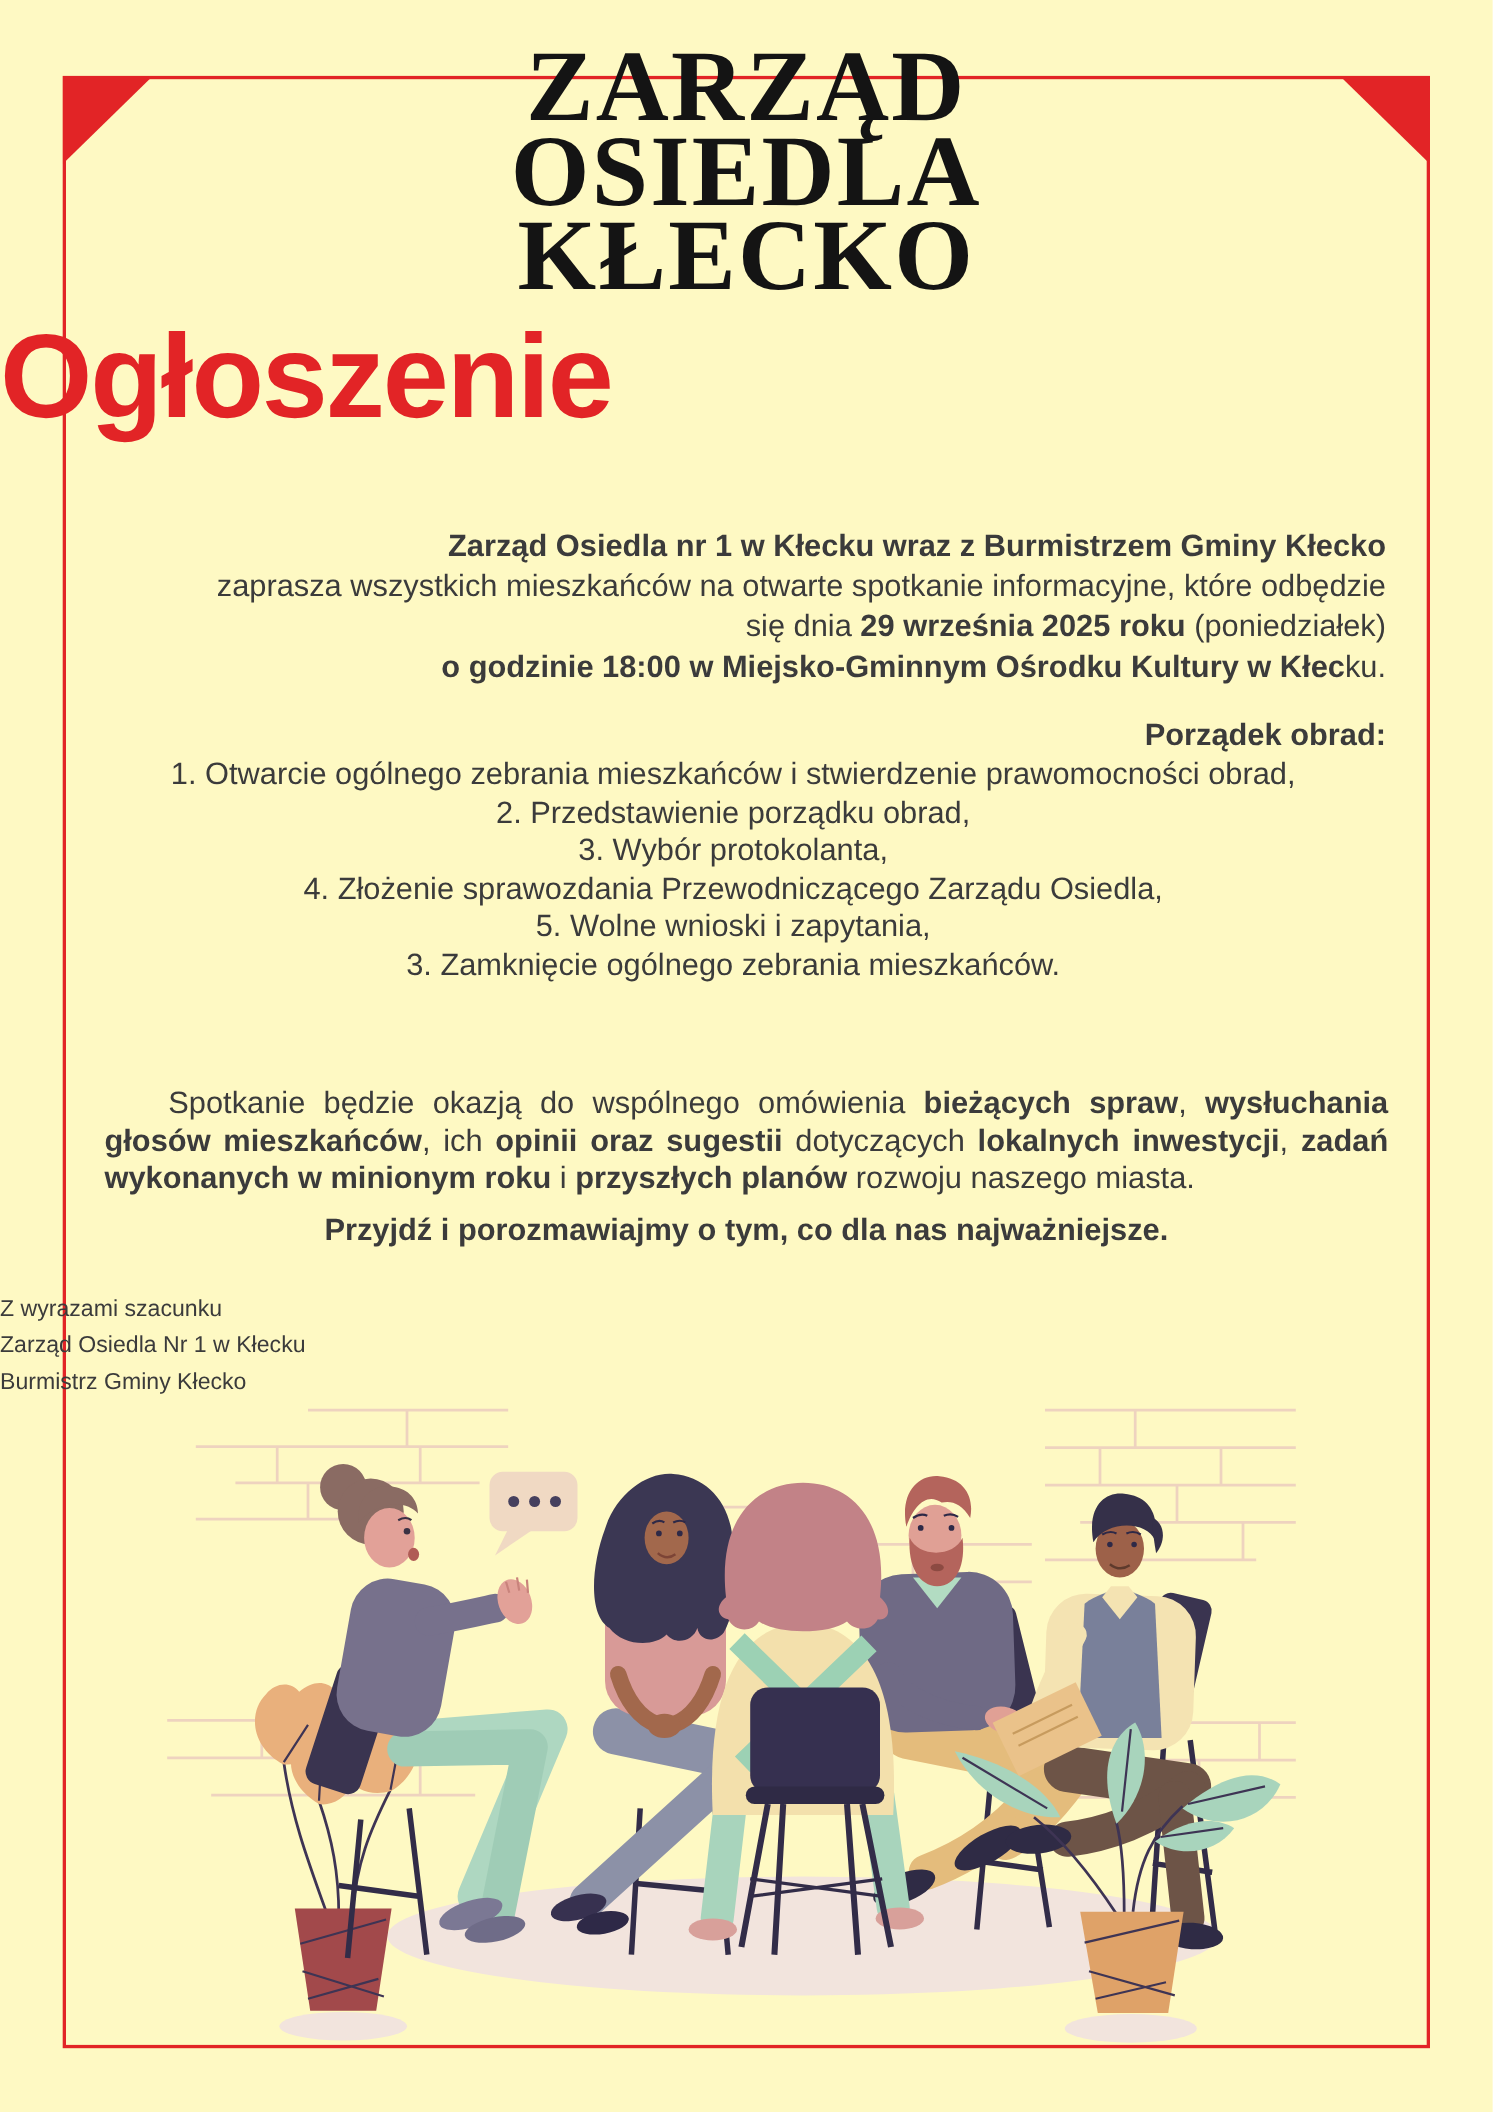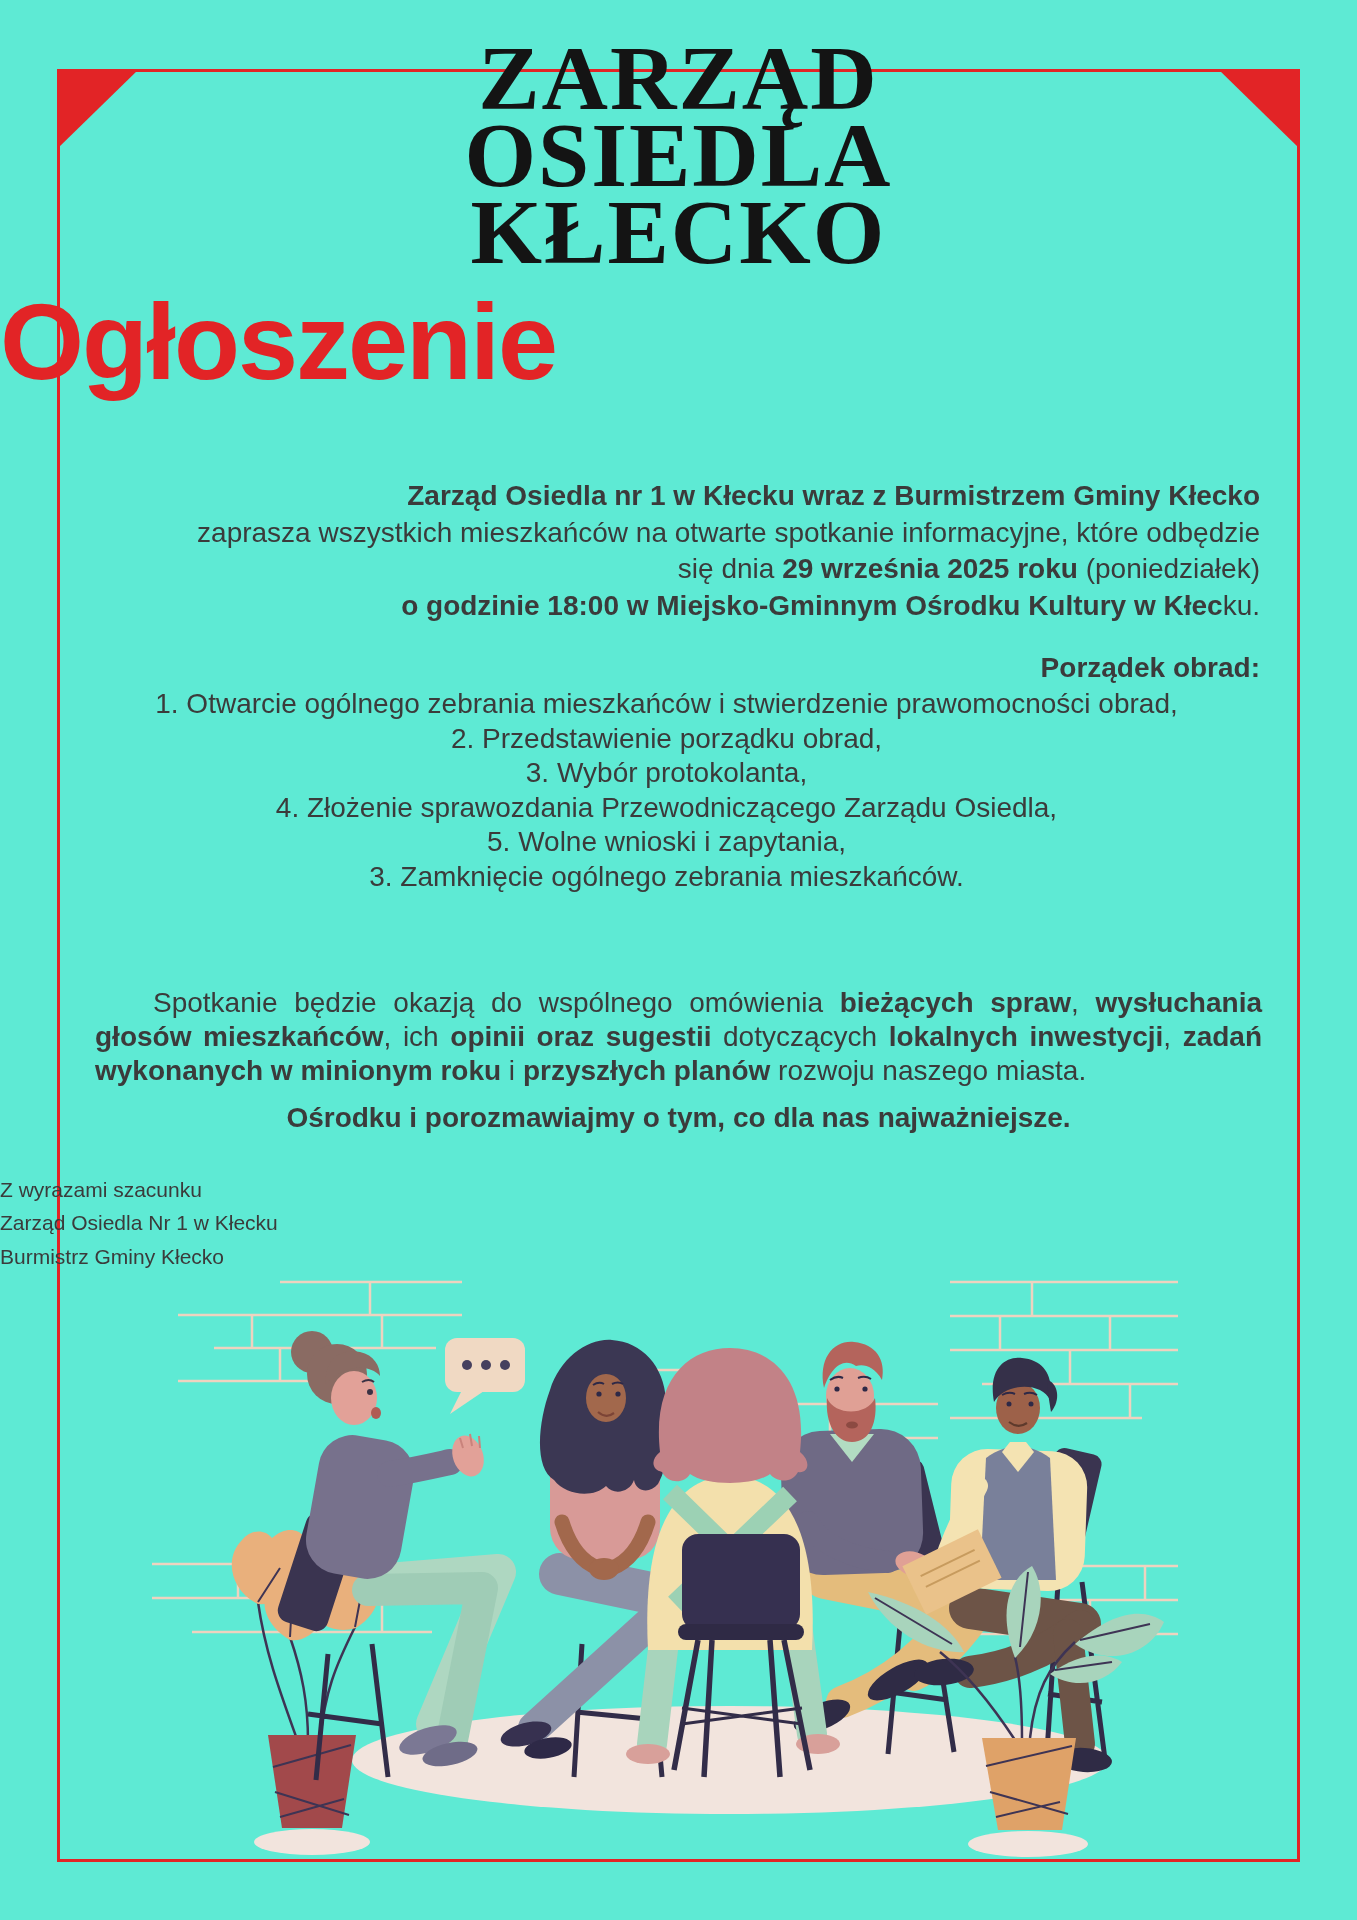--- a/index.html
+++ b/index.html
@@ -1,17 +1,17 @@
 <!DOCTYPE html>
 <html style="--accent: #e22426; --text: #3b3b3b; --logo: #141414;"><head>
 <meta charset="utf-8">
 <style>
   html,body{margin:0;padding:0;}
   body{width:1357px;height:1920px;background:#ffffff;overflow:hidden;}
-  .page{position:relative;width:1357px;height:1920px;background:#5eead4;
+  .page{position:relative;width:1357px;height:1920px;background:#fef9c3;
         font-family:"Liberation Sans", sans-serif;color:var(--text,#3b3b3b);}
   .frame{position:absolute;left:57px;top:69px;width:1243px;height:1793px;
          border:3.5px solid var(--accent,#e22426);box-sizing:border-box;pointer-events:none;}
   .tri{position:absolute;width:82px;height:80px;background:var(--accent,#e22426);}
   .tri-tl{left:57px;top:69px;clip-path:polygon(0 0,100% 0,0 100%);}
   .tri-tr{left:1218px;top:69px;clip-path:polygon(0 0,100% 0,100% 100%);}
   .logo{position:absolute;top:40px;left:0;width:100%;text-align:center;
         font-family:"Liberation Serif", serif;font-weight:700;font-size:92px;
         line-height:77px;letter-spacing:2px;color:var(--logo,#141414);}
   .title{position:absolute;top:282px;left:0;width:100%;text-align:left;
@@ -62,21 +62,21 @@
       <div><span>1. Otwarcie ogólnego zebrania mieszkańców i stwierdzenie prawomocności obrad,</span></div>
       <div><span>2. Przedstawienie porządku obrad,</span></div>
       <div><span>3. Wybór protokolanta,</span></div>
       <div><span>4. Złożenie sprawozdania Przewodniczącego Zarządu Osiedla,</span></div>
       <div><span>5. Wolne wnioski i zapytania,</span></div>
       <div><span>3. Zamknięcie ogólnego zebrania mieszkańców.</span></div>
     </div>
 
   <div class="bodypara"><span>Spotkanie będzie okazją do wspólnego omówienia </span><span class="b">bieżących spraw</span><span>, </span><span class="b">wysłuchania głosów mieszkańców</span><span>, ich </span><span class="b">opinii oraz sugestii</span><span> dotyczących </span><span class="b">lokalnych inwestycji</span><span>, </span><span class="b">zadań wykonanych w minionym roku</span><span> i </span><span class="b">przyszłych planów</span><span> rozwoju naszego miasta.</span></div>
 
-  <div class="cta">Ośrodku i porozmawiajmy o tym, co dla nas najważniejsze.</div>
+  <div class="cta">Przyjdź i porozmawiajmy o tym, co dla nas najważniejsze.</div>
 
   <div class="signature">
       <div><span>Z wyrazami szacunku</span></div>
       <div><span>Zarząd Osiedla Nr 1 w Kłecku</span></div>
       <div><span>Burmistrz Gminy Kłecko</span></div>
     </div>
 
   <svg class="illustration" viewBox="0 0 1050 590" xmlns="http://www.w3.org/2000/svg">
 
     <g stroke="#eed3bf" stroke-width="2.5" fill="none">

